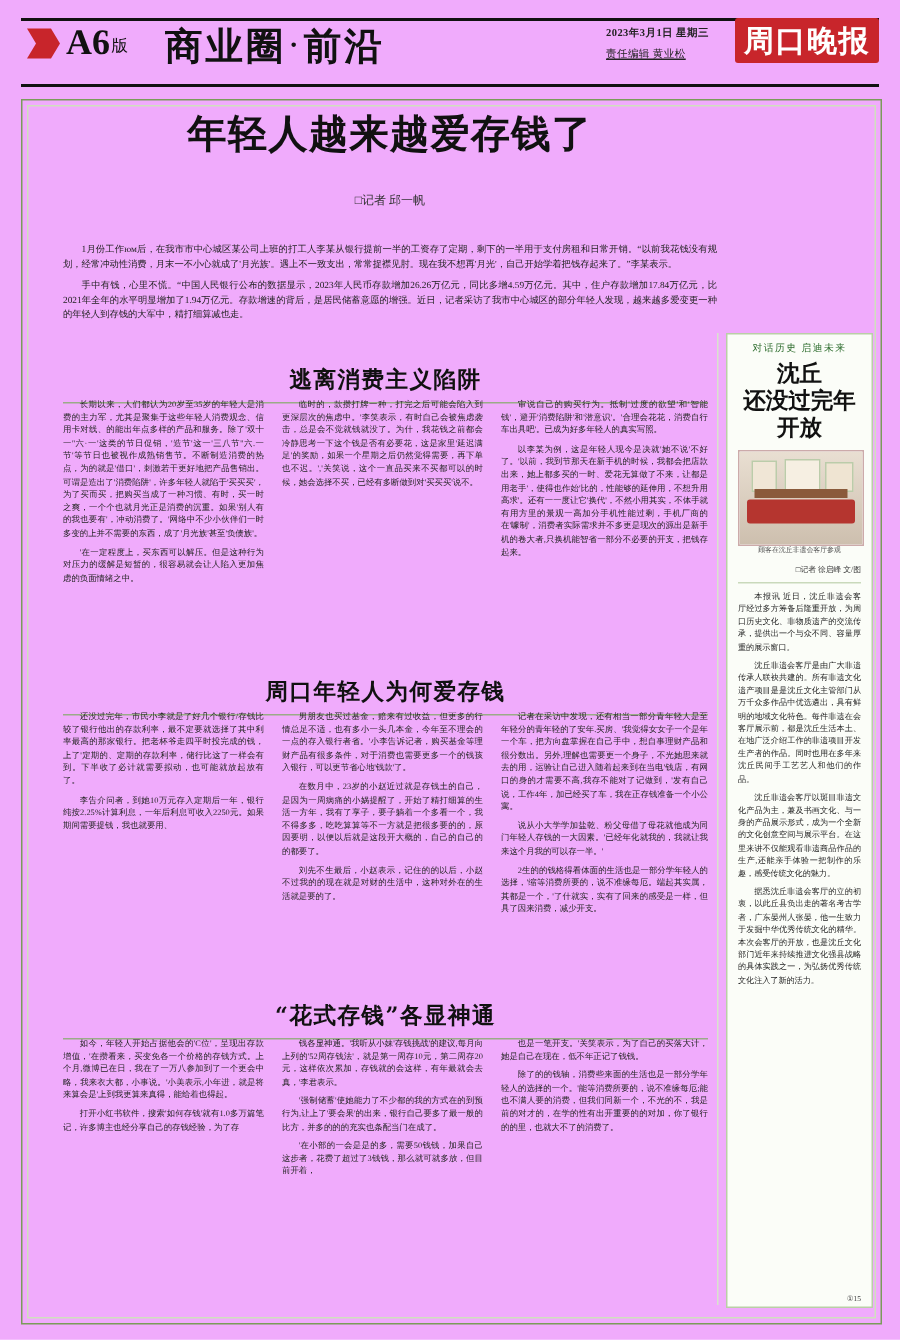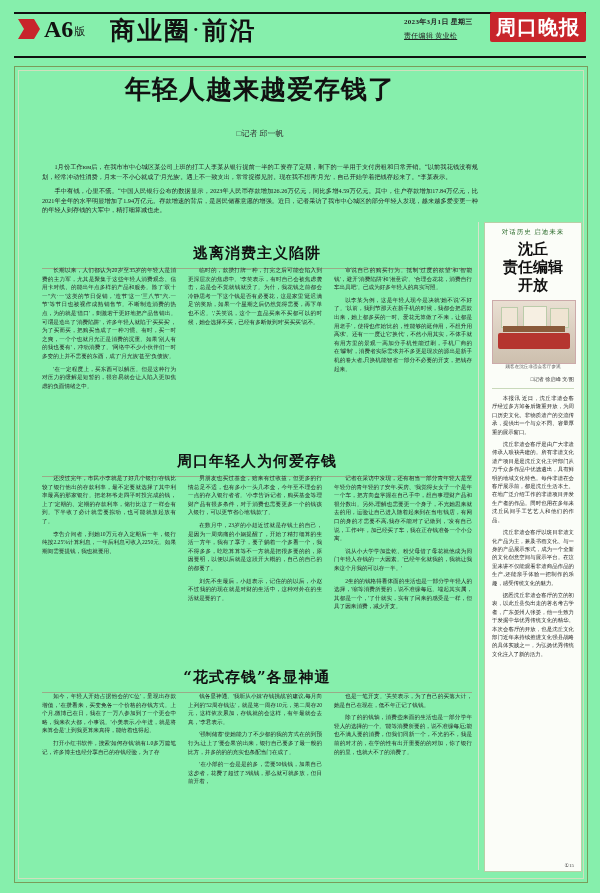--- a/index.html
+++ b/index.html
@@ -3,21 +3,21 @@
 <meta charset="utf-8">
 <style>
   html,body{margin:0;padding:0;}
   body{
     width:600px;height:893px;
     background:#ffffff;
     font-family:"Liberation Serif", serif;
     color:#111;
     overflow:hidden;
   }
-  .page{position:relative;width:600px;height:893px;background:#86efac;}
+  .page{position:relative;width:600px;height:893px;background:#f0abfc;}
 
   
   .masthead{position:absolute;left:0;top:0;width:600px;height:58px;}
   .mast-rule-top{position:absolute;left:14px;top:12px;width:572px;height:2px;background:#111;}
   .mast-rule-bot{position:absolute;left:14px;top:56px;width:572px;height:2px;background:#111;}
   .flag{position:absolute;left:18px;top:18px;width:22px;height:22px;}
   .flag svg{display:block;}
   .pagenum{position:absolute;left:44px;top:16px;font-size:24px;font-weight:bold;letter-spacing:0;font-family:"Liberation Serif",serif;}
   .pagenum .ban{font-size:11px;font-weight:normal;margin-left:1px;vertical-align:2px;}
   .sectitle{position:absolute;left:110px;top:14px;font-size:25px;font-weight:bold;letter-spacing:2px;font-family:"DejaVu Serif",serif;}
@@ -172,21 +172,21 @@
     <p>也是一笔开支。'关笑表示，为了自己的买落大计，她是自己在现在，低不年正记了钱钱。</p>
     <p>除了的的钱轴，消费些来面的生活也是一部分学年轻人的选择的一个。'能等消费所要的，说不准缘每厄;能也不满人要的消费，但我们同新一个，不光的不，我是前的对才的，在学的性有出开重要的的对加，你了银行的的里，也就大不了的消费了。</p>
   </div>
 
   <div class="divider-v" style="left:478px;top:222px;height:648px;"></div>
 
   <div class="side"></div>
   <div class="side-kicker">对话历史 启迪未来</div>
   <div class="side-title">
     <span>沈丘</span><br>
-    <span>责任编辑</span><br>
+    <span>还没过完年</span><br>
     <span>开放</span>
   </div>
 
   <div class="side-photo">
     <div class="ph-bg"></div>
     <div class="ph-w1"></div>
     <div class="ph-w2"></div>
     <div class="ph-w3"></div>
     <div class="ph-tbl"></div>
     <div class="ph-red"></div>

